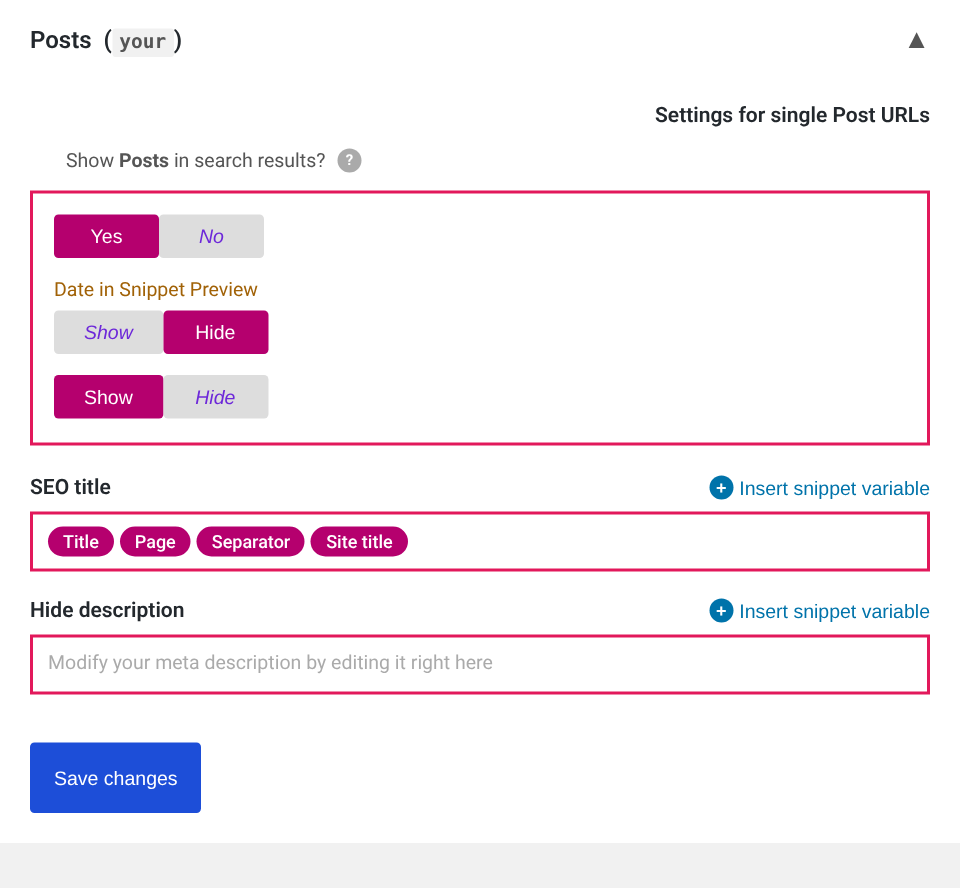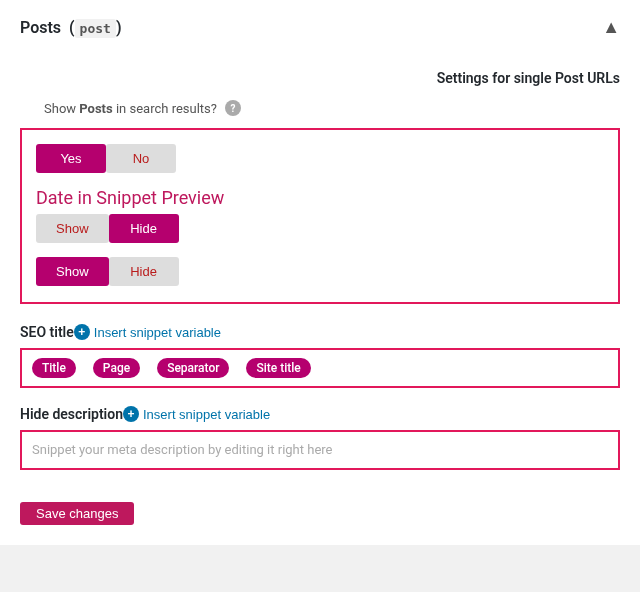--- a/index.html
+++ b/index.html
@@ -89,32 +89,34 @@
       font-weight: 500;
       border-radius: 3px;
       min-width: 70px;
     }
     .toggle-btn.active-pink {
       background: #b5006e;
       color: #fff;
     }
     .toggle-btn.inactive {
       background: #ddd;
-      color: #b91c1c;
+      color: #6d28d9;
+      font-style: italic;
     }
     .toggle-label {
-      font-size: 18px;
-      color: #be185d;
+      font-size: 13px;
+      color: #a16207;
       margin-bottom: 6px;
     }
     .field-section {
       margin-bottom: 18px;
     }
     .field-header {
       display: flex;
+      justify-content: space-between;
       align-items: center;
       margin-bottom: 8px;
     }
     .field-label {
       font-size: 14px;
       font-weight: 600;
       color: #23282d;
     }
     .insert-snippet-btn {
       display: flex;
@@ -137,63 +139,63 @@
       justify-content: center;
       font-size: 12px;
       font-weight: bold;
     }
     .seo-title-field {
       border: 2px solid #e2185b;
       padding: 2px 10px;
       min-height: 40px;
       display: flex;
       flex-wrap: wrap;
-      gap: 17px;
+      gap: 4px;
       align-items: center;
     }
     .snippet-tag {
       background: #b5006e;
       color: #fff;
       padding: 3px 10px;
       border-radius: 12px;
       font-size: 12px;
       font-weight: 500;
       cursor: pointer;
     }
     .meta-desc-field {
       border: 2px solid #e2185b;
       padding: 10px;
       min-height: 40px;
       color: #aaa;
       font-size: 13px;
       cursor: text;
     }
     .save-btn {
-      background: #be185d;
+      background: #1d4ed8;
       color: #fff;
       border: none;
-      padding: 4px 16px;
+      padding: 16px 16px;
       font-size: 13px;
       cursor: pointer;
       border-radius: 3px;
       margin-top: 14px;
     }
     .bold-text {
       font-weight: 700;
     }
   </style>
 </head>
 <body>
 
 <div class="container">
   
   <div class="section-header">
     <div class="section-title">
       <span>Posts</span>
-      &nbsp;(<code>post</code>)
+      &nbsp;(<code>your</code>)
     </div>
     <span class="chevron-up">▲</span>
   </div>
 
   
   <div class="subsection-title">Settings for single Post URLs</div>
 
   
   <div class="show-in-search">
     <span>Show <span class="bold-text">Posts</span> <span>in search results?</span></span>
@@ -240,19 +242,19 @@
 
   
   <div class="field-section">
     <div class="field-header">
       <span class="field-label">Hide description</span>
       <button class="insert-snippet-btn">
         <span class="plus-circle">+</span>
         <span>Insert snippet variable</span>
       </button>
     </div>
-    <div class="meta-desc-field">Snippet your meta description by editing it right here</div>
+    <div class="meta-desc-field">Modify your meta description by editing it right here</div>
   </div>
 
   
   <button class="save-btn">Save changes</button>
 
 </div>
 
 </body></html>

